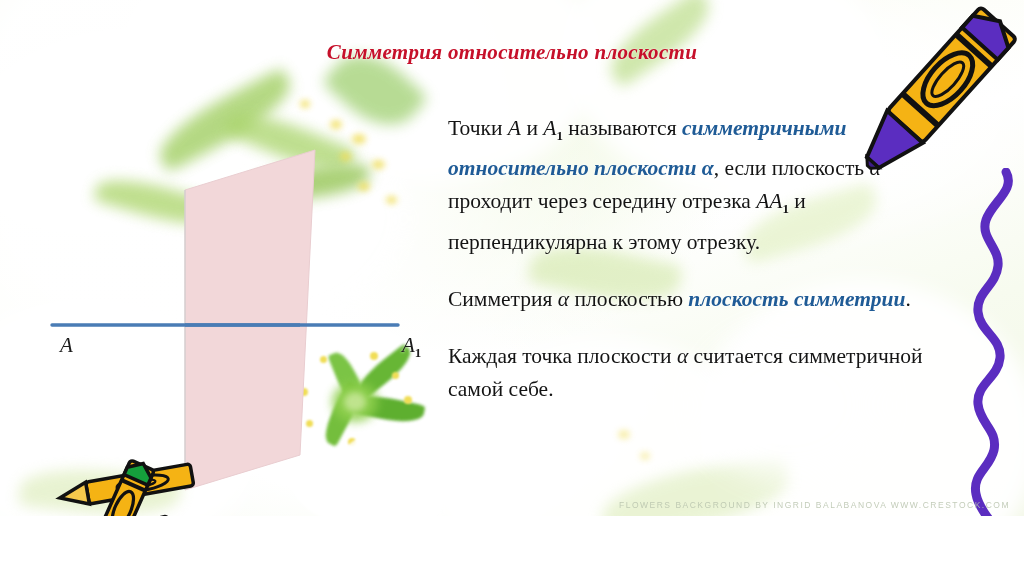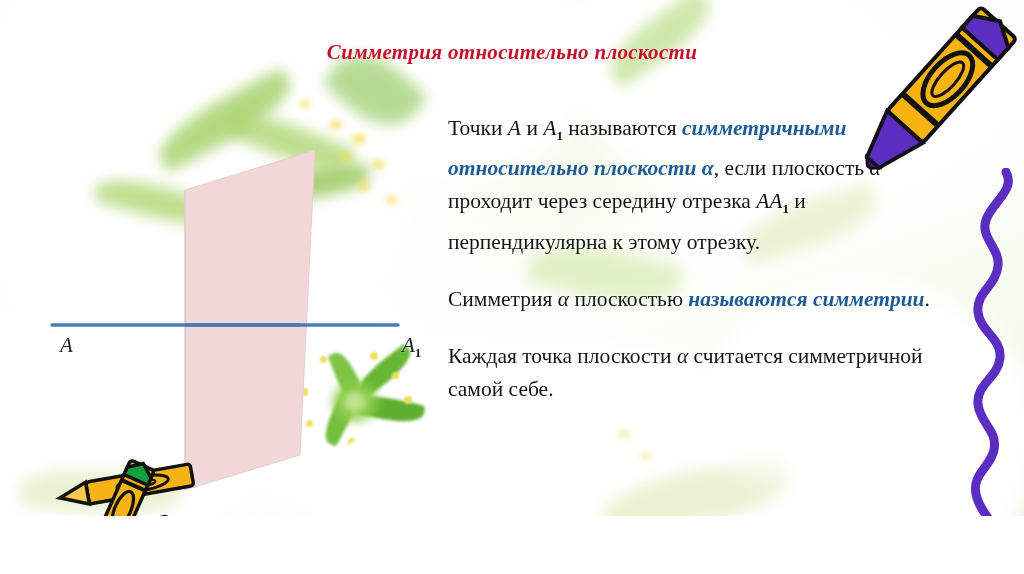--- a/index.html
+++ b/index.html
@@ -207,21 +207,21 @@
     <span class="pt-label" style="left:402px; top:333px;"><span>A</span><sub>1</sub></span>
   </div>
 
   <div id="copy">
 
     <p>
       <span>Точки </span><span class="mathvar">A</span><span> и </span><span class="mathvar"><span>A</span><sub>1</sub></span><span> называются </span><span class="hl">симметричными относительно плоскости </span><span class="hl alpha">α</span><span>, если плоскость </span><span class="alpha">α</span><span> проходит через середину отрезка </span><span class="mathvar"><span>AA</span><sub>1</sub></span><span> и перпендикулярна к этому отрезку.</span>
     </p>
 
     <p>
-      <span>Симметрия </span><span class="alpha">α</span><span> плоскостью </span><span class="hl">называются симметрии</span><span>.</span>
+      <span>Симметрия </span><span class="alpha">α</span><span> плоскостью </span><span class="hl">плоскость симметрии</span><span>.</span>
     </p>
 
     <p>
       <span>Каждая точка плоскости </span><span class="alpha">α</span><span> считается симметричной самой себе.</span>
     </p>
 
   </div>
 
   <div class="deco" style="left:846px; top:-8px; width:178px; height:200px;">
     <svg width="178" height="200" viewBox="0 0 178 200" xmlns="http://www.w3.org/2000/svg">
@@ -278,14 +278,15 @@
 
       <g transform="rotate(-14 60 92)">
         <rect x="20" y="80" width="108" height="24" rx="3" fill="#f5b314" stroke="#111" stroke-width="3.5"></rect>
         <path d="M20 80 L-8 92 L20 104 Z" fill="#f5c84c" stroke="#111" stroke-width="3.5"></path>
         <ellipse cx="72" cy="92" rx="28" ry="8" fill="none" stroke="#111" stroke-width="3"></ellipse>
         <ellipse cx="72" cy="92" rx="14" ry="3.5" fill="none" stroke="#111" stroke-width="2.2"></ellipse>
       </g>
     </svg>
   </div>
 
+  <div id="watermark">FLOWERS BACKGROUND BY INGRID BALABANOVA   WWW.CRESTOCK.COM</div>
 
 </div>
 
 </body></html>

